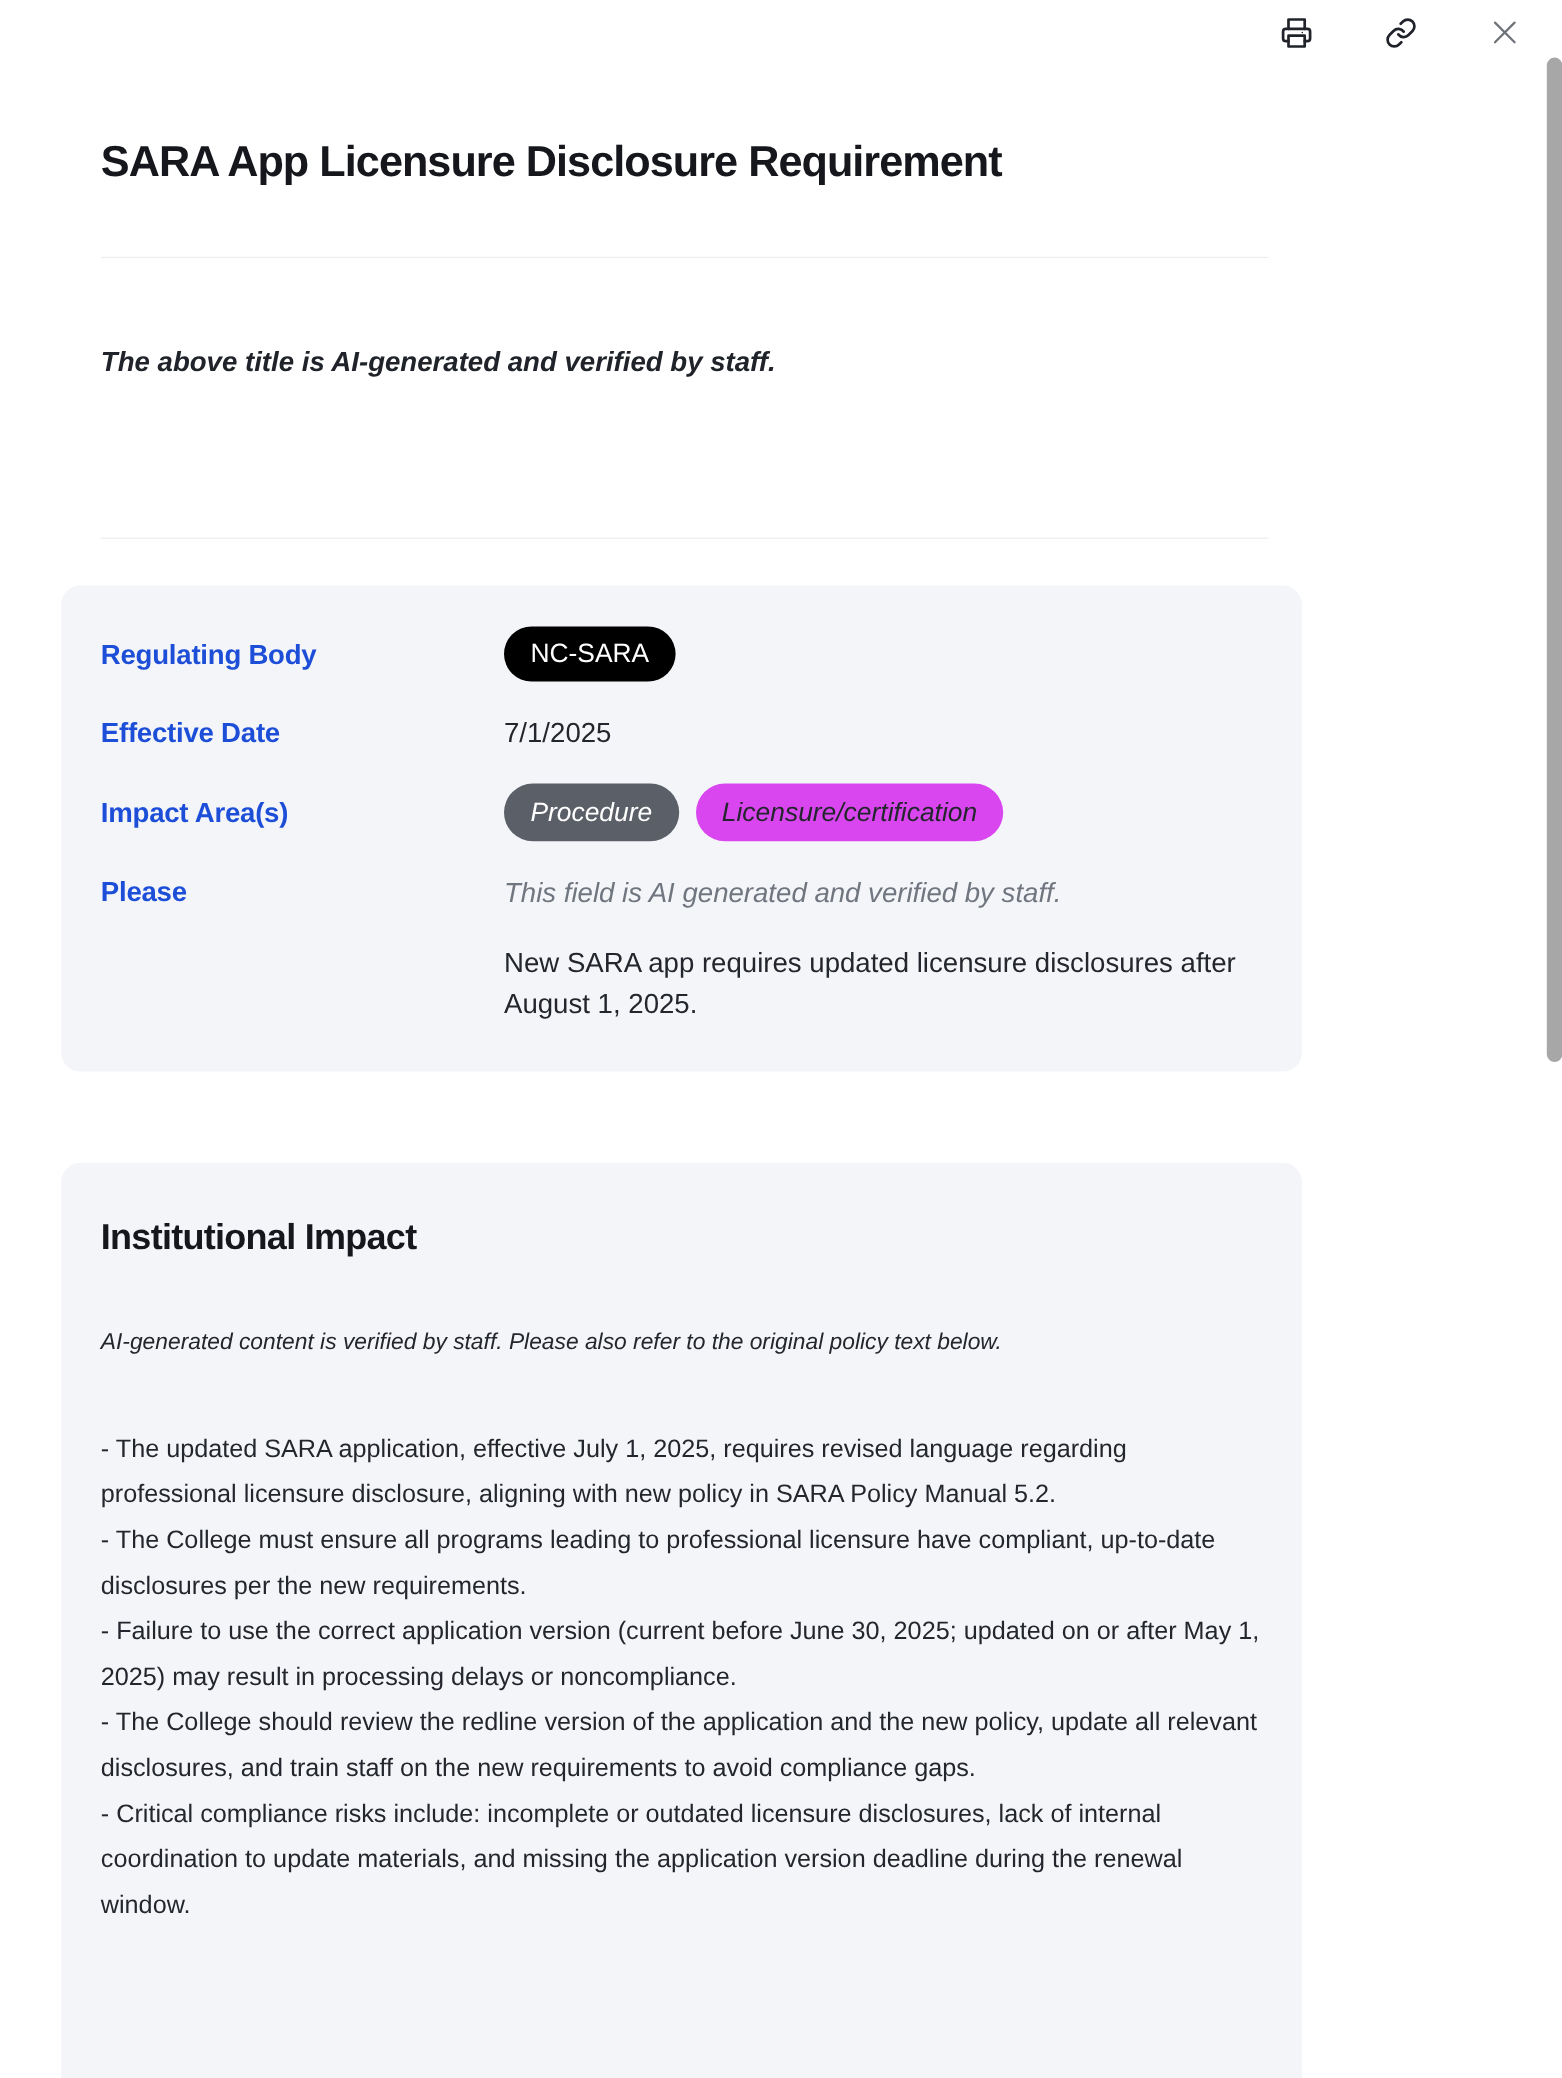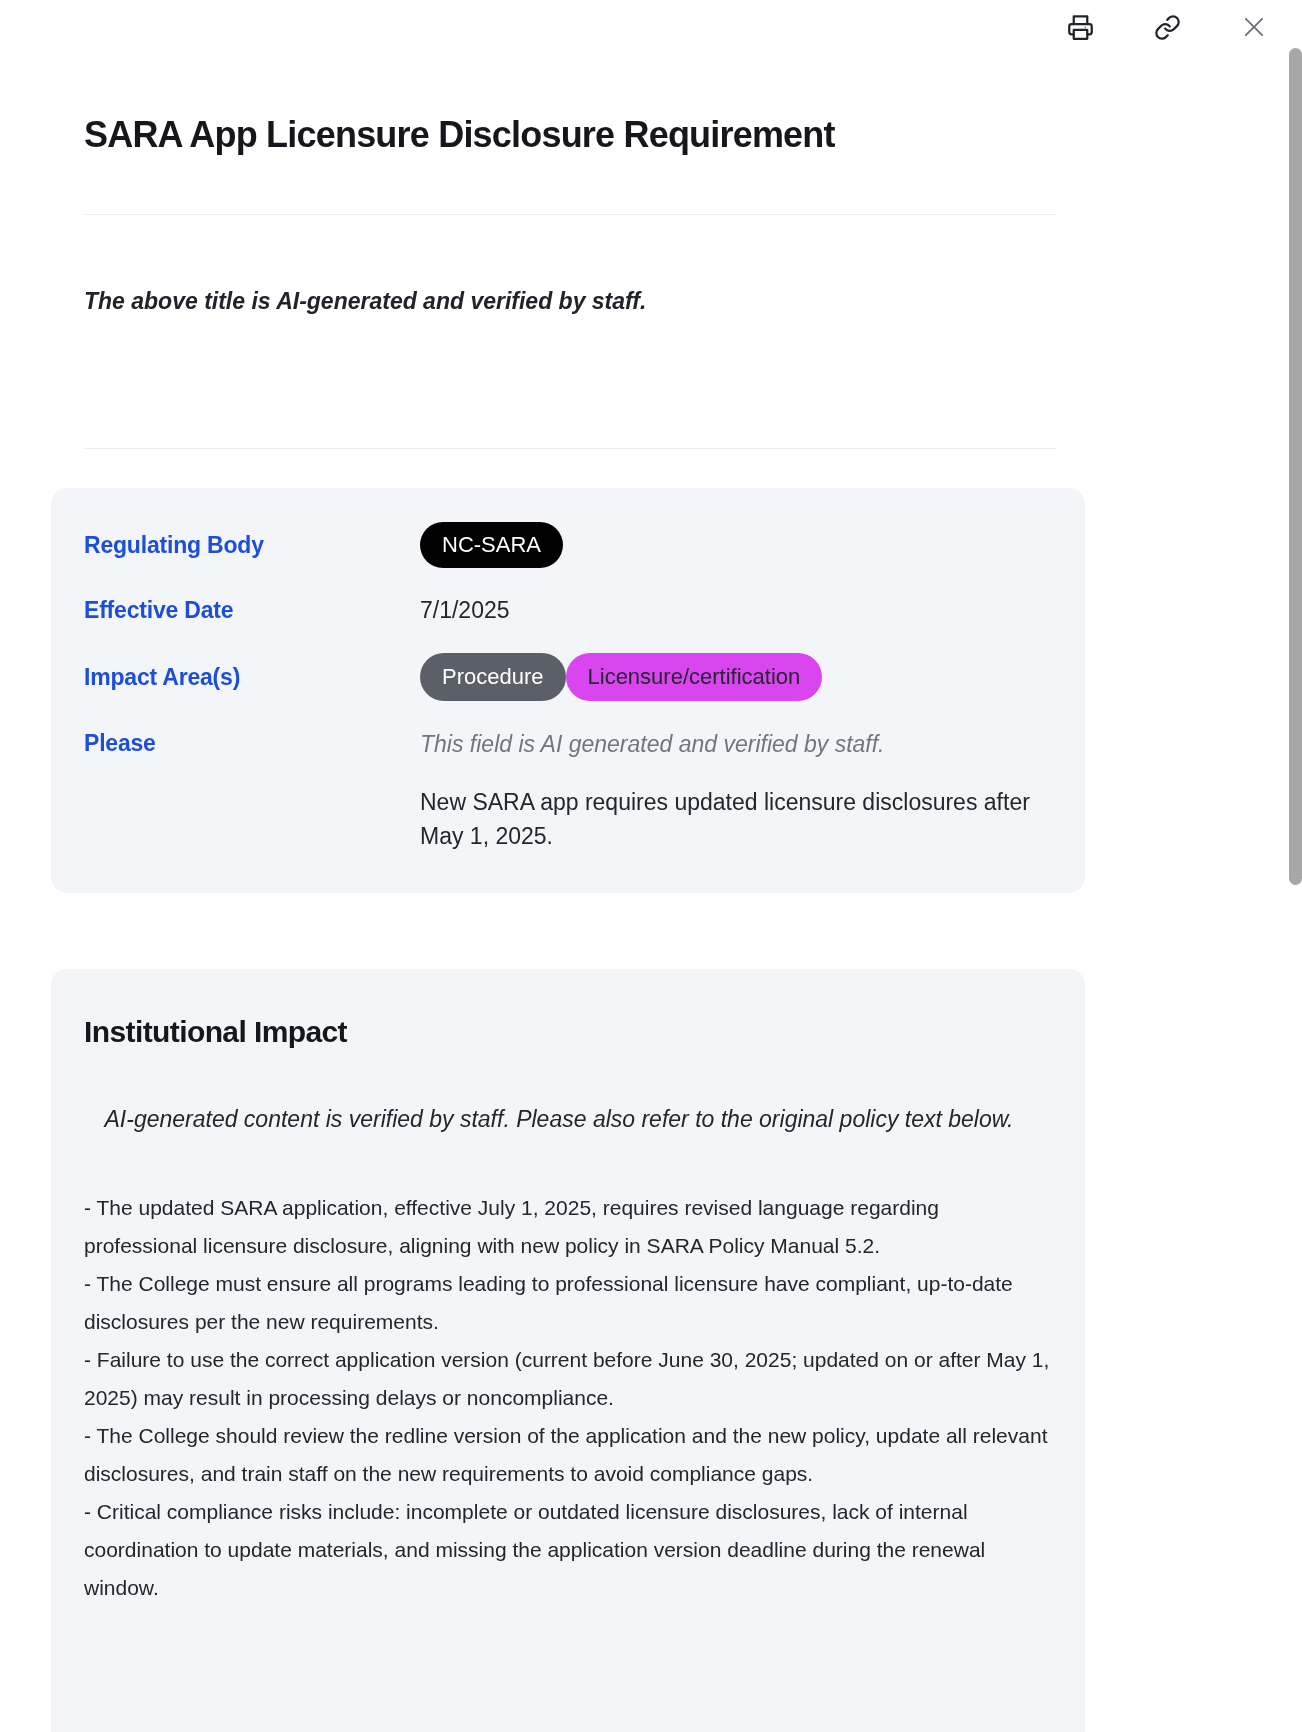--- a/index.html
+++ b/index.html
@@ -100,21 +100,21 @@
     display: inline-flex;
     align-items: center;
     border-radius: 999px;
     font-size: 22px;
     line-height: 1;
     white-space: nowrap;
   }
   .badge-purple { background: #000000; color: #ffffff; padding: 12px 22px; font-weight: 500; }
   .badge-dark   { background: #5a5f68; color: #ffffff; padding: 13px 22px; }
   .badge-light  { background: #d946ef; color: #23262c; padding: 13px 22px; }
-  .badge-group { display: flex; align-items: flex-end; }
+  .badge-group { display: flex; gap: 14px; align-items: flex-end; font-style: italic; }
 
   .ai-note {
     font-size: 23px;
     line-height: 28px;
     font-style: italic;
     color: #70767f;
   }
   .summary-text {
     margin-top: 27px;
     font-size: 23px;
@@ -130,26 +130,25 @@
   }
   .impact-heading {
     font-size: 30px;
     line-height: 36px;
     font-weight: 700;
     letter-spacing: -0.6px;
     color: #15171c;
   }
   .impact-disclaimer {
     margin-top: 49px;
-    font-size: 23px;
+    font-size: 19px;
     line-height: 40px;
     font-style: italic;
     color: #23262c;
     max-width: 950px;
-    text-align: center;
   }
   .impact-bullets {
     margin-top: 50px;
     font-size: 21px;
     line-height: 38px;
     color: #23262c;
     max-width: 968px;
   }
 </style>
 </head>
@@ -208,21 +207,21 @@
     <div class="meta-label">Impact Area(s)</div>
     <div class="badge-group">
       <span class="badge badge-dark">Procedure</span>
       <span class="badge badge-light">Licensure/certification</span>
     </div>
   </div>
   <div class="meta-row align-top">
     <div class="meta-label">Please</div>
     <div>
       <div class="ai-note">This field is AI generated and verified by staff.</div>
-      <div class="summary-text">New SARA app requires updated licensure disclosures after May 1, 2025.</div>
+      <div class="summary-text">New SARA app requires updated licensure disclosures after August 1, 2025.</div>
     </div>
   </div>
 </section>
 
 <section class="card card-impact">
   <h2 class="impact-heading">Institutional Impact</h2>
   <p class="impact-disclaimer">AI-generated content is verified by staff. Please also refer to the original policy text below.</p>
   <div class="impact-bullets">
     <div>- The updated SARA application, effective July 1, 2025, requires revised language regarding professional licensure disclosure, aligning with new policy in SARA Policy Manual 5.2.</div>
     <div>- The College must ensure all programs leading to professional licensure have compliant, up-to-date disclosures per the new requirements.</div>

